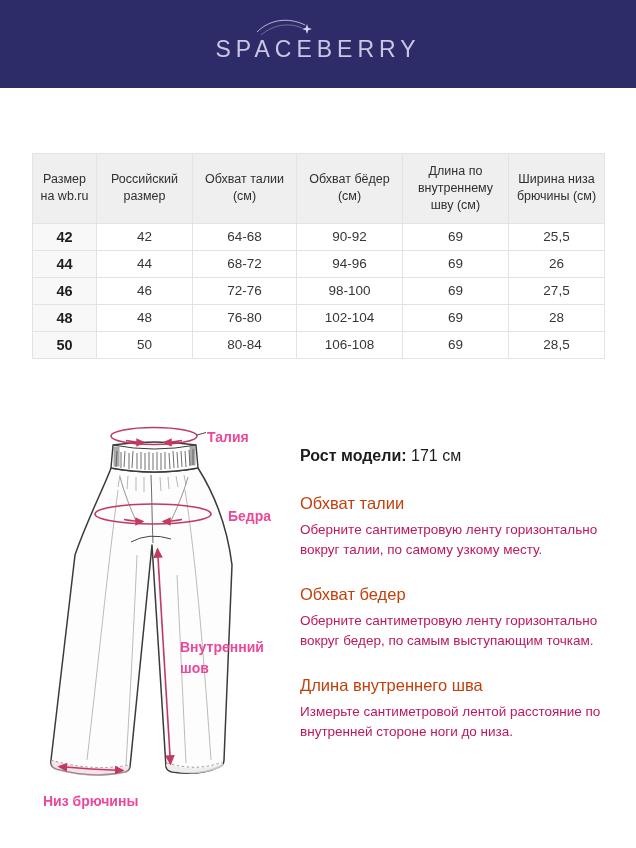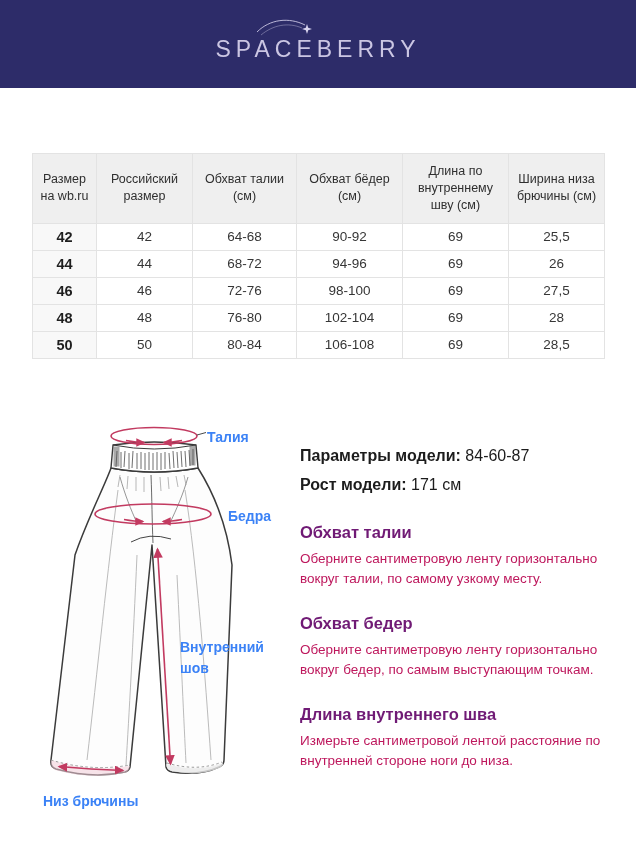--- a/index.html
+++ b/index.html
@@ -30,34 +30,34 @@
   }
   .size-table td { background:#ffffff; font-size:13.5px; color:#363636;
     height:27px; padding:2px 4px; font-weight:400; }
   .size-table tbody td:first-child {
     background:#f8f8f8; font-weight:700; font-size:14.5px; color:#1f1f1f;
   }
 
   
   .diagram { position:absolute; left:25px; top:415px; width:290px; height:400px; }
   .diagram svg { position:absolute; left:0; top:0; }
-  .dg-label { position:absolute; font-size:14px; font-weight:600; color:#3b82f6;
+  .dg-label { position:absolute; font-size:14px; font-weight:600; color:#ec4899;
               line-height:21px; }
   .lbl-waist  { left:182px; top:12px; }
   .lbl-hips   { left:203px; top:91px; }
   .lbl-inseam { left:155px; top:222px; width:95px; }
   .lbl-hem    { left:18px;  top:376px; }
 
   
   .right-col { position:absolute; left:300px; top:441px; width:320px; }
   .model-info { margin-bottom:24px; }
   .m-line { font-size:16px; line-height:29px; color:#1c1c1c; }
   .m-line .m-label { font-weight:700; }
   .guide-section { margin-bottom:25px; }
-  .guide-title { font-size:16.5px; font-weight:700; color:#701a75; }
+  .guide-title { font-size:16.5px; font-weight:400; color:#c2410c; }
   .guide-text { margin-top:7px; font-size:13.5px; line-height:20px; color:#be185d; }
 </style>
 </head>
 <body>
 
 <div class="header">
   <div class="logo">
     <svg class="logo-star" viewBox="0 0 62 24">
       <path d="M2,16 C15,3 34,1 50,9" fill="none" stroke="#cbc6e3" stroke-width="0.9"></path>
       <path d="M6,19 C18,9 33,6 47,12" fill="none" stroke="#cbc6e3" stroke-width="0.6" opacity="0.7"></path>
@@ -184,24 +184,20 @@
 
   <div class="dg-label lbl-waist">Талия</div>
   <div class="dg-label lbl-hips">Бедра</div>
   <div class="dg-label lbl-inseam">Внутренний шов</div>
   <div class="dg-label lbl-hem">Низ брючины</div>
 </div>
 
 <div class="right-col">
   <div class="model-info">
     <div class="m-line">
-      <span class="m-label">Параметры модели:</span>
-      <span>84-60-87</span>
-    </div>
-    <div class="m-line">
       <span class="m-label">Рост модели:</span>
       <span>171 см</span>
     </div>
   </div>
 
   <div class="guide-section">
     <div class="guide-title">Обхват талии</div>
     <div class="guide-text">Оберните сантиметровую ленту горизонтально вокруг талии, по самому узкому месту.</div>
   </div>
   <div class="guide-section">

